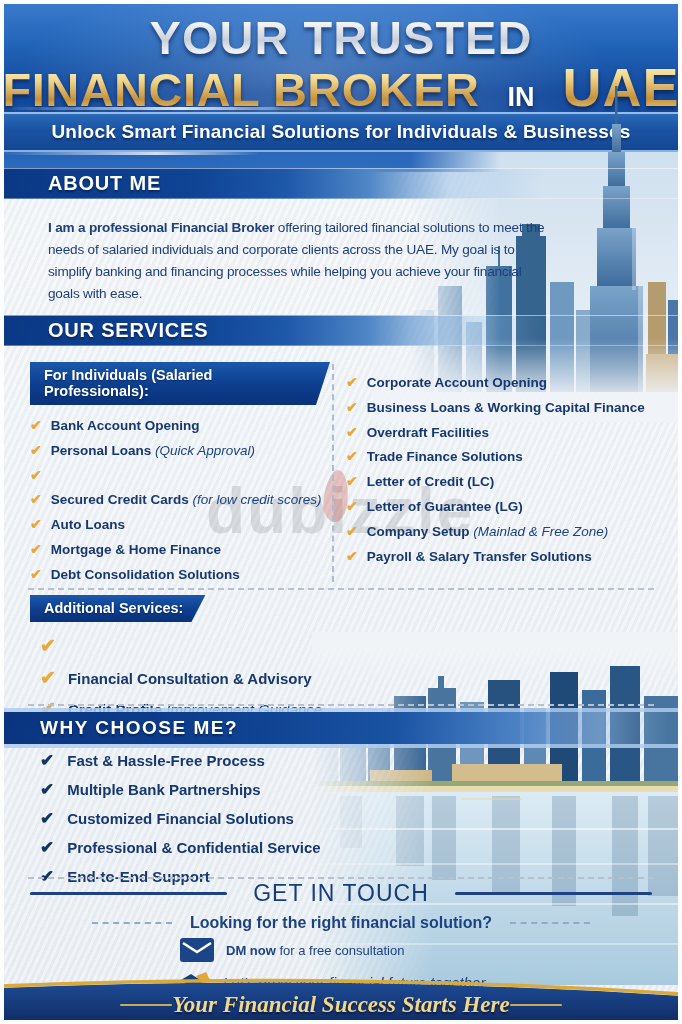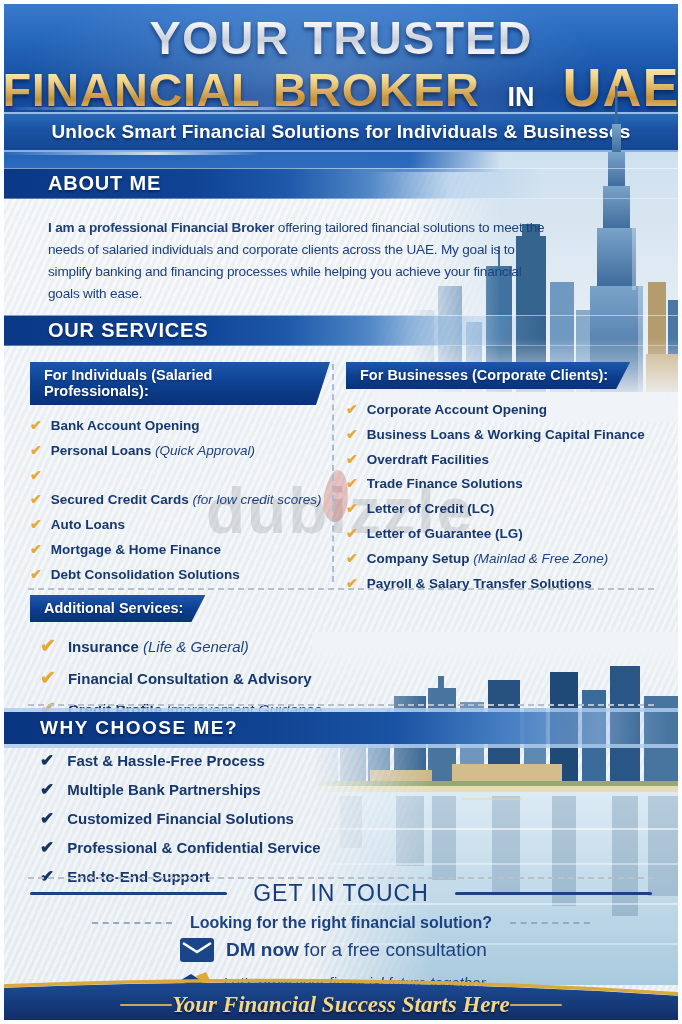--- a/index.html
+++ b/index.html
@@ -106,21 +106,21 @@
 
   
   .git-head{position:absolute;left:30px;right:30px;top:880px;z-index:3;display:flex;align-items:center;}
   .git-line{flex:1;height:3px;background:#1d4183;border-radius:2px;}
   .git-head span{margin:0 26px;font-size:23px;font-weight:normal;letter-spacing:1px;color:#173c7a;}
   .git-q{position:absolute;left:0;top:914px;width:100%;z-index:3;display:flex;align-items:center;justify-content:center;gap:18px;}
   .q-dash{width:80px;border-top:2px dashed #93a9c6;}
   .git-q span{font-size:16px;font-weight:bold;color:#1d4283;}
   .contact{position:absolute;left:180px;top:938px;z-index:3;}
   .c-row{display:flex;align-items:center;gap:12px;margin-bottom:9px;}
-  .c-row .txt{font-size:19px;color:#1d4283;white-space:nowrap;}
+  .c-row .txt{font-size:13px;color:#1d4283;white-space:nowrap;}
   .c-row .txt b{font-weight:bold;}
   .c-row2 .txt{font-size:15px;font-style:italic;}
 
   
   .footer{position:absolute;left:0;bottom:0;width:100%;height:52px;z-index:5;}
   .footer svg{position:absolute;left:0;top:0;}
   .tagline{position:absolute;left:0;top:20px;width:100%;display:flex;align-items:center;justify-content:center;}
   .tagline span{font-family:"Liberation Serif",serif;font-style:italic;font-weight:bold;font-size:23px;
     color:#f2d78a;text-shadow:0 2px 2px rgba(0,10,40,.6);white-space:nowrap;}
   .tag-dash{width:52px;height:2.5px;background:#caa858;border-radius:2px;}
@@ -263,21 +263,20 @@
       <li>
           <span class="check">✔</span>
           <span><span>Debt Consolidation Solutions</span><span class="note"></span></span>
         </li>
     </ul>
   </div>
 
   <div class="divider-v"></div>
 
   <div class="col col-bus">
-    <div class="subribbon">For Businesses (Corporate Clients):</div>
     <ul class="svc-list">
       <li>
           <span class="check">✔</span>
           <span><span>Corporate Account Opening</span><span class="note"></span></span>
         </li>
       <li>
           <span class="check">✔</span>
           <span><span>Business Loans &amp; Working Capital Finance</span><span class="note"></span></span>
         </li>
       <li>
@@ -307,21 +306,20 @@
     </ul>
   </div>
 
   <div class="hr-dash hr1"></div>
 
   <div class="additional">
     <div class="subribbon">Additional Services:</div>
     <ul class="add-list">
       <li>
           <span class="check">✔</span>
-          <span><span>Insurance</span> <span class="note">(Life &amp; General)</span></span>
         </li>
       <li>
           <span class="check">✔</span>
           <span><span>Financial Consultation &amp; Advisory</span><span class="note"></span></span>
         </li>
       <li>
           <span class="check">✔</span>
           <span><span>Credit Profile</span> <span class="note">Improvement Guidance</span></span>
         </li>
     </ul>

